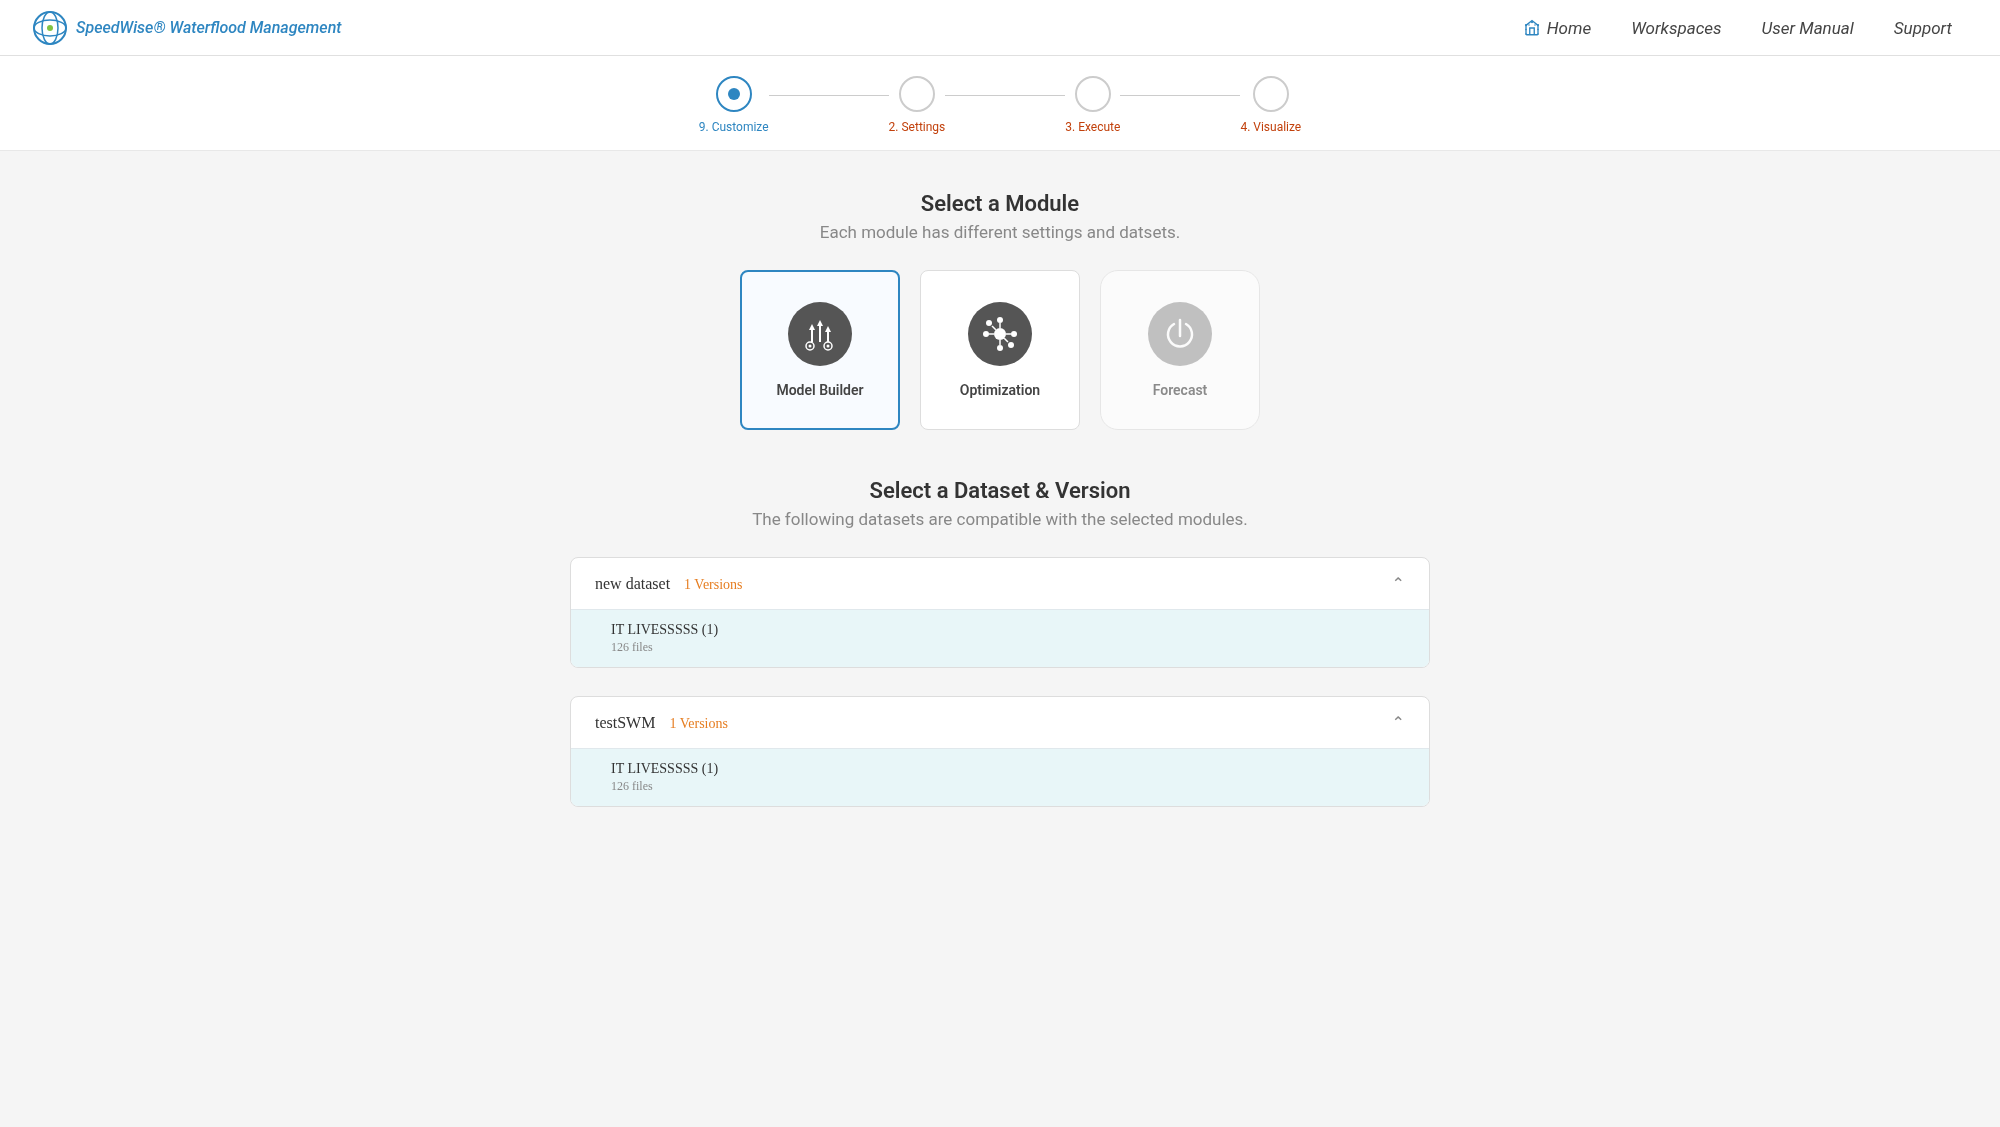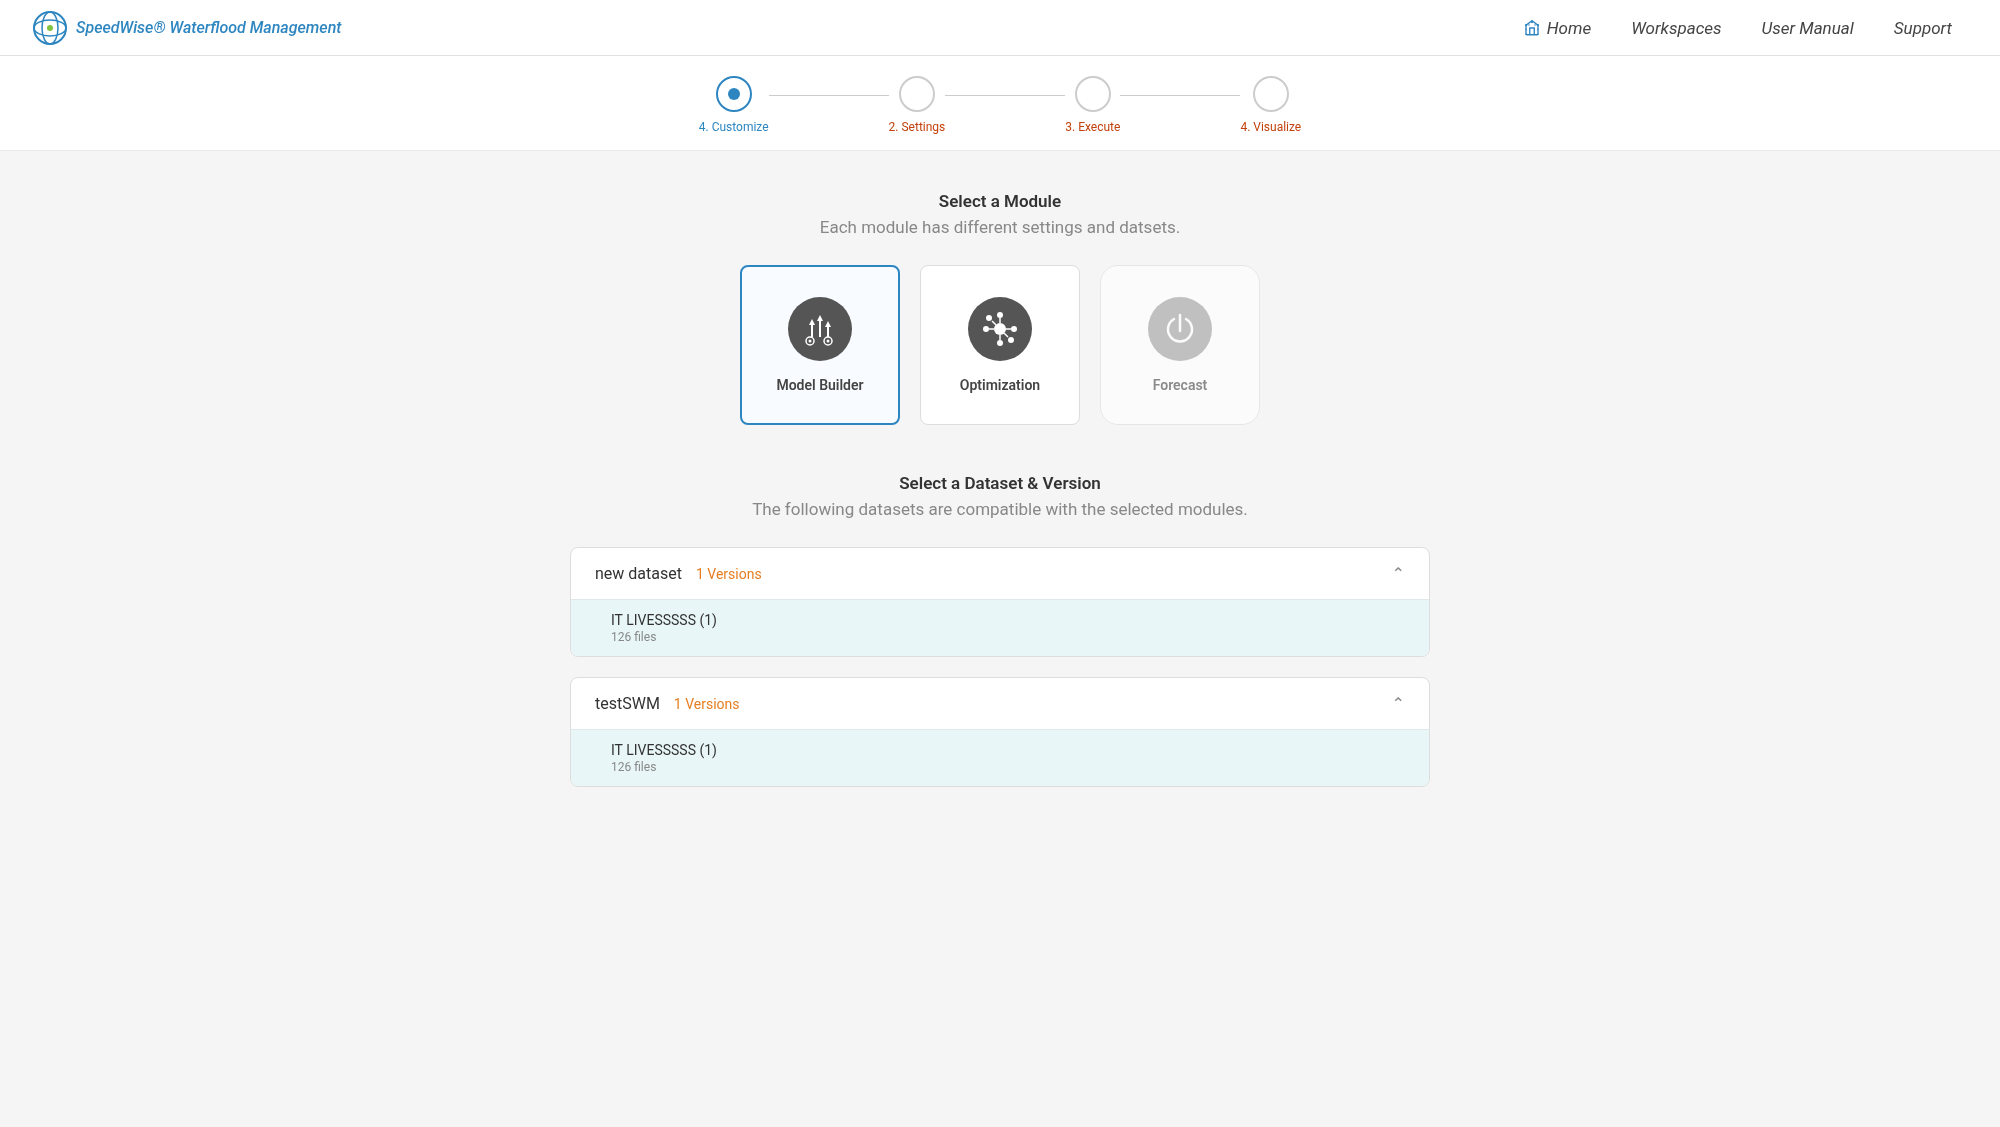--- a/index.html
+++ b/index.html
@@ -116,21 +116,21 @@
     
     .main {
       max-width: 900px;
       margin: 0 auto;
       padding: 40px 20px;
     }
 
     
     .section-title {
       text-align: center;
-      font-size: 17px;
+      font-size: 22px;
       font-weight: 600;
       color: #333;
       margin-bottom: 6px;
     }
     .section-subtitle {
       text-align: center;
       font-size: 17px;
       color: #888;
       margin-bottom: 28px;
     }
@@ -187,22 +187,23 @@
 
     
     .dataset-section {
       margin-top: 8px;
     }
 
     .dataset-group {
       background: #fff;
       border: 1px solid #ddd;
       border-radius: 8px;
-      margin-bottom: 20px;
+      margin-bottom: 28px;
       overflow: hidden;
+      font-family: Liberation Serif, serif;
     }
     .dataset-header {
       display: flex;
       align-items: center;
       justify-content: space-between;
       padding: 16px 24px;
       cursor: pointer;
     }
     .dataset-name {
       font-size: 16px;
@@ -275,21 +276,21 @@
   </nav>
 </header>
 
 <div class="step-container">
   <div class="steps">
 
     <div class="step">
       <div class="step-circle active">
         <div class="inner-dot"></div>
       </div>
-      <span class="step-label active">4. Customize</span>
+      <span class="step-label active">9. Customize</span>
     </div>
     <div class="step-line"></div>
 
     <div class="step">
       <div class="step-circle"></div>
       <span class="step-label">2. Settings</span>
     </div>
     <div class="step-line"></div>
 
     <div class="step">

